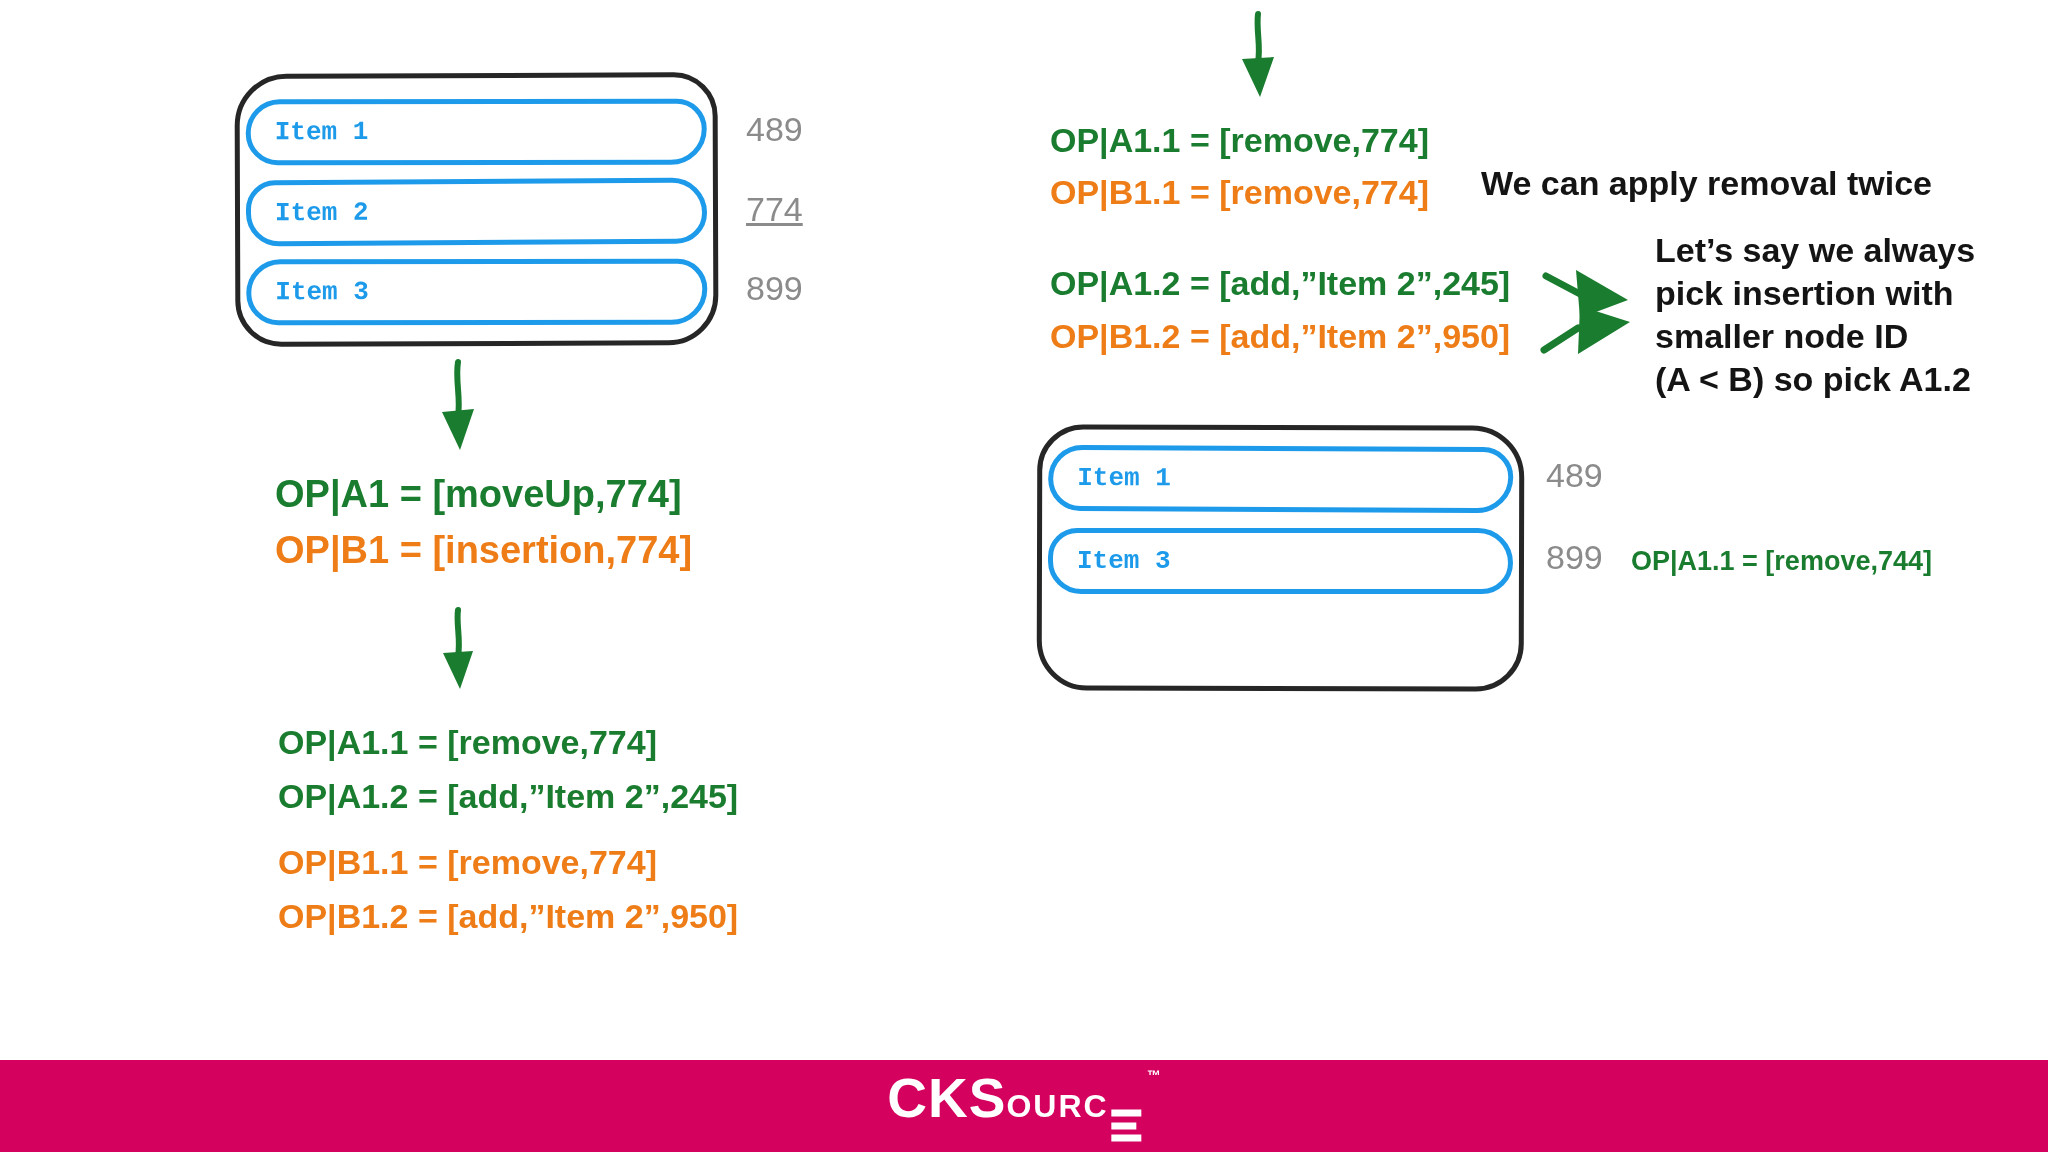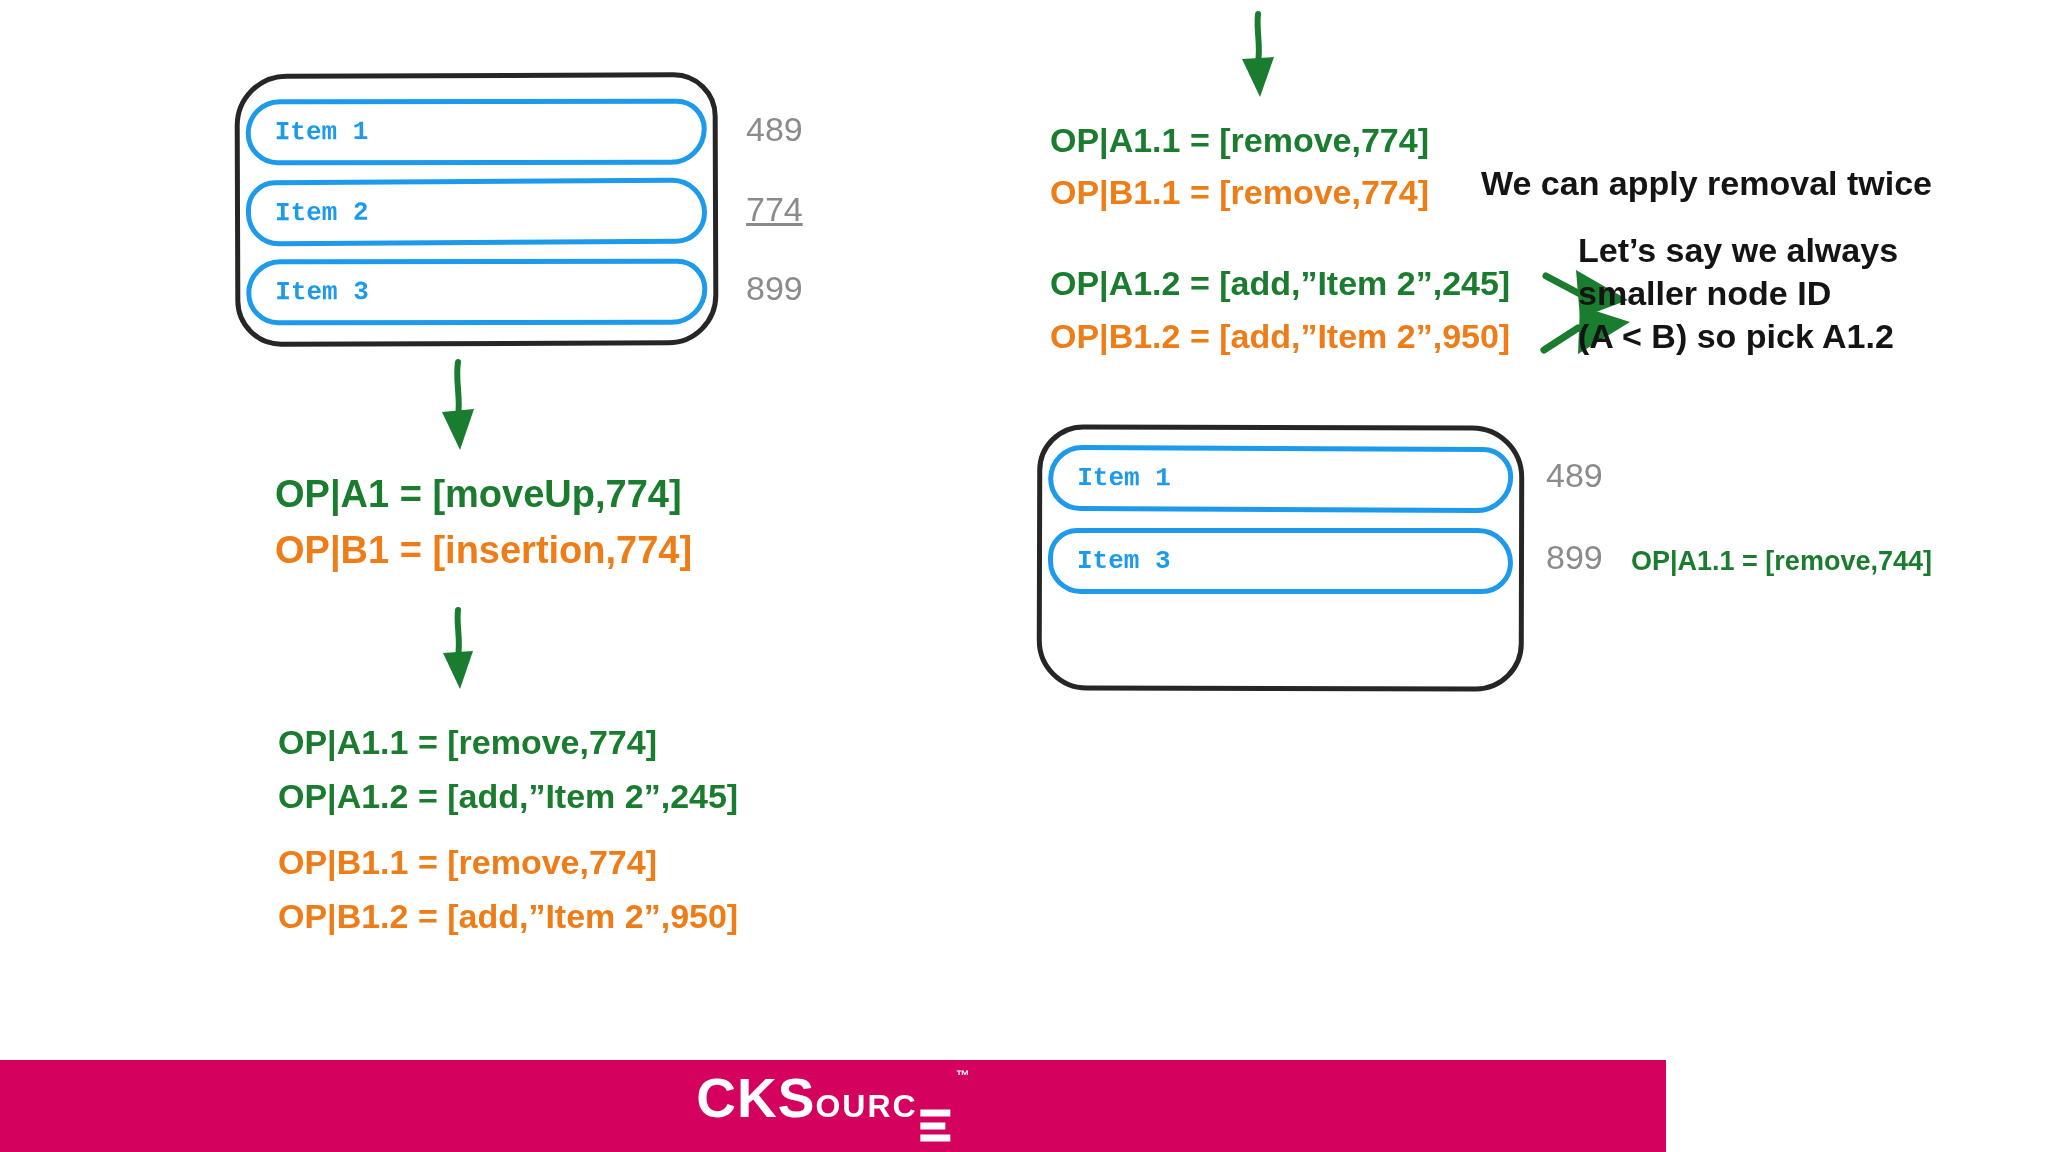--- a/index.html
+++ b/index.html
@@ -50,21 +50,21 @@
   .op.s38{font-size:38px;line-height:46px;}
   .op.s34{font-size:34px;line-height:42px;}
   .op.s27{font-size:27px;line-height:36px;}
   .note{
     position:absolute;color:var(--black);font-weight:bold;font-size:34px;
     line-height:43px;white-space:nowrap;
   }
   .arrow{position:absolute;}
   
   .banner{
-    position:absolute;left:0;top:1060px;width:1666px;height:92px;
+    position:absolute;left:0;top:1060px;width:2048px;height:92px;
     background:var(--pink);
   }
   .logo{
     position:absolute;left:50%;top:50%;transform:translate(-50%,-50%);
     display:flex;align-items:baseline;
   }
   .logo-main{font-size:55px;font-weight:bold;color:#fff;letter-spacing:1px;line-height:1;}
   .logo-secondary{font-size:32px;font-weight:bold;color:#fff;letter-spacing:2px;line-height:1;}
   .logo-e{height:32px;width:30px;display:flex;flex-direction:column;justify-content:space-between;margin-left:3px;}
   .logo-e .bar{height:7px;background:#fff;}
@@ -122,22 +122,23 @@
   <span class="op green s34" style="left:1050px;top:262px;">OP|A1.2 = [add,”Item 2”,245]</span>
   <span class="op orange s34" style="left:1050px;top:315px;">OP|B1.2 = [add,”Item 2”,950]</span>
 
   <svg class="arrow" style="left:1538px;top:256px;" width="104" height="112" viewBox="0 0 104 112">
     <path d="M8 20 L42 38" stroke="#1a7c2e" stroke-width="7" fill="none" stroke-linecap="round"></path>
     <path d="M6 94 L40 72" stroke="#1a7c2e" stroke-width="7" fill="none" stroke-linecap="round"></path>
     <polygon points="38,14 90,44 42,62" fill="#1a7c2e"></polygon>
     <polygon points="42,50 92,66 40,98" fill="#1a7c2e"></polygon>
   </svg>
 
-  <div class="note" style="left:1578px;top:229px;">
+  <div class="note" style="left:1655px;top:229px;">
     <div>Let’s say we always</div>
+    <div>pick insertion with</div>
     <div>smaller node ID</div>
     <div>(A &lt; B) so pick A1.2</div>
   </div>
 
   <div class="sketch-box" id="box-result">
     <div class="pill">
       <span class="pill-label">Item 1</span>
     </div>
     <div class="pill">
       <span class="pill-label">Item 3</span>

